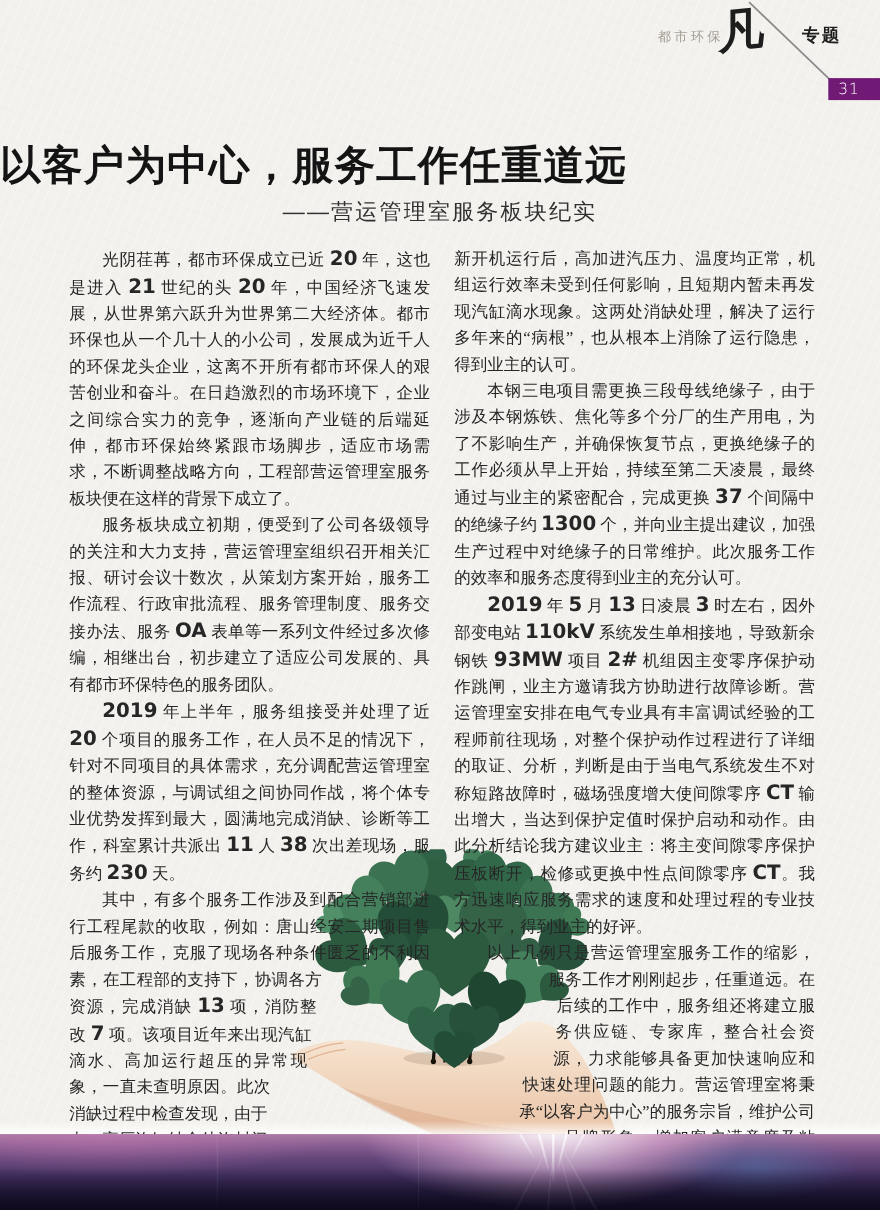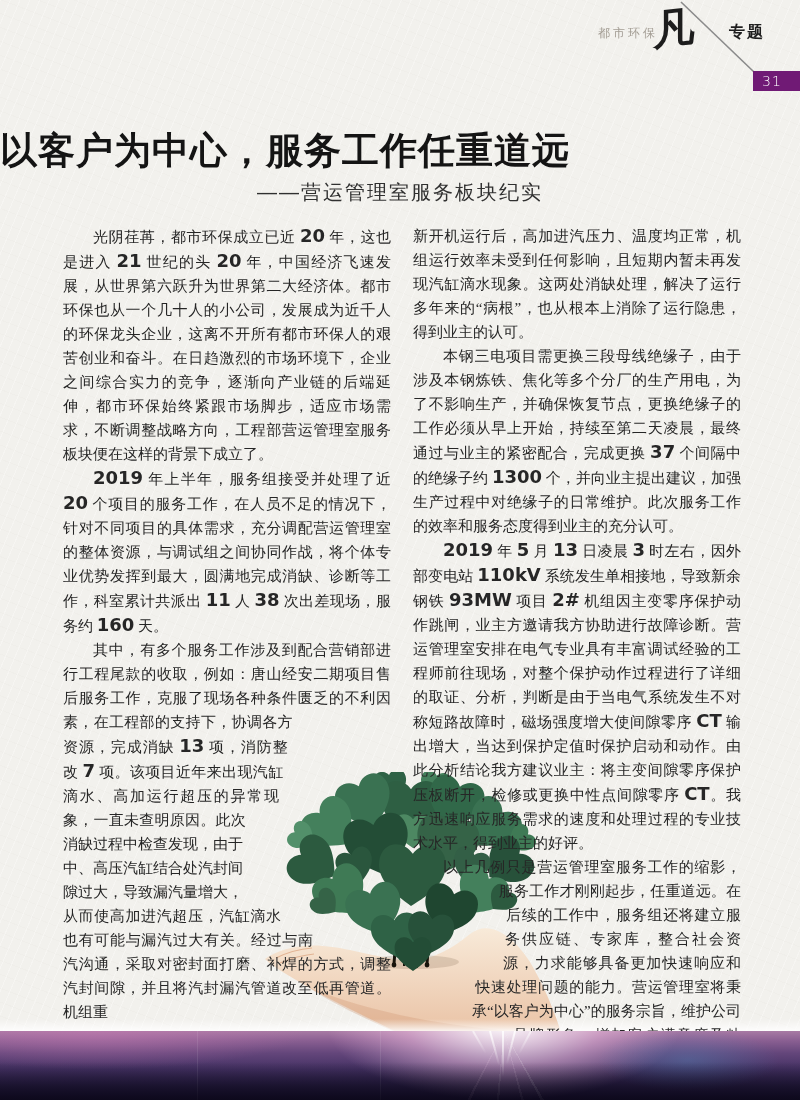--- a/index.html
+++ b/index.html
@@ -137,21 +137,22 @@
       <use href="#lf" transform="translate(128,140) rotate(-18) scale(1.2)" fill="#3a7252"></use>
       <use href="#lf" transform="translate(201,140) rotate(16) scale(1.15)" fill="#1f4630"></use>
       <use href="#lf" transform="translate(148,165) rotate(-6) scale(1.05)" fill="#2f6246"></use>
       <use href="#lf" transform="translate(182,163) rotate(8) scale(1.0)" fill="#27513a"></use>
       <use href="#lf" transform="translate(165,183) scale(0.8)" fill="#234d36"></use>
     </g>
   </svg>
 
   <div class="col col-left">
     <p class="indent cjk-mix">光阴荏苒，都市环保成立已近 <span class="num">20</span> 年，这也是进入 <span class="num">21</span> 世纪的头 <span class="num">20</span> 年，中国经济飞速发展，从世界第六跃升为世界第二大经济体。都市环保也从一个几十人的小公司，发展成为近千人的环保龙头企业，这离不开所有都市环保人的艰苦创业和奋斗。在日趋激烈的市场环境下，企业之间综合实力的竞争，逐渐向产业链的后端延伸，都市环保始终紧跟市场脚步，适应市场需求，不断调整战略方向，工程部营运管理室服务板块便在这样的背景下成立了。</p>
-    <p class="indent cjk-mix"><span class="num">2019</span> 年上半年，服务组接受并处理了近 <span class="num">20</span> 个项目的服务工作，在人员不足的情况下，针对不同项目的具体需求，充分调配营运管理室的整体资源，与调试组之间协同作战，将个体专业优势发挥到最大，圆满地完成消缺、诊断等工作，科室累计共派出 <span class="num">11</span> 人 <span class="num">38</span> 次出差现场，服务约 <span class="num">160</span> 天。</p>
+    <p class="indent cjk-mix">服务板块成立初期，便受到了公司各级领导的关注和大力支持，营运管理室组织召开相关汇报、研讨会议十数次，从策划方案开始，服务工作流程、行政审批流程、服务管理制度、服务交接办法、服务 <span class="num">OA</span> 表单等一系列文件经过多次修编，相继出台，初步建立了适应公司发展的、具有都市环保特色的服务团队。</p>
+    <p class="indent cjk-mix"><span class="num">2019</span> 年上半年，服务组接受并处理了近 <span class="num">20</span> 个项目的服务工作，在人员不足的情况下，针对不同项目的具体需求，充分调配营运管理室的整体资源，与调试组之间协同作战，将个体专业优势发挥到最大，圆满地完成消缺、诊断等工作，科室累计共派出 <span class="num">11</span> 人 <span class="num">38</span> 次出差现场，服务约 <span class="num">230</span> 天。</p>
     <div class="wrap-spacer-right"></div>
     <p class="indent cjk-mix">其中，有多个服务工作涉及到配合营销部进行工程尾款的收取，例如：唐山经安二期项目售后服务工作，克服了现场各种条件匮乏的不利因素，在工程部的支持下，协调各方资源，完成消缺 <span class="num">13</span> 项，消防整改 <span class="num">7</span> 项。该项目近年来出现汽缸滴水、高加运行超压的异常现象，一直未查明原因。此次消缺过程中检查发现，由于中、高压汽缸结合处汽封间隙过大，导致漏汽量增大，从而使高加进汽超压，汽缸滴水也有可能与漏汽过大有关。经过与南汽沟通，采取对密封面打磨、补焊的方式，调整汽封间隙，并且将汽封漏汽管道改至低再管道。机组重</p>
   </div>
 
   <div class="col col-right">
     <p class="cjk-mix">新开机运行后，高加进汽压力、温度均正常，机组运行效率未受到任何影响，且短期内暂未再发现汽缸滴水现象。这两处消缺处理，解决了运行多年来的“病根”，也从根本上消除了运行隐患，得到业主的认可。</p>
     <p class="indent cjk-mix">本钢三电项目需更换三段母线绝缘子，由于涉及本钢炼铁、焦化等多个分厂的生产用电，为了不影响生产，并确保恢复节点，更换绝缘子的工作必须从早上开始，持续至第二天凌晨，最终通过与业主的紧密配合，完成更换 <span class="num">37</span> 个间隔中的绝缘子约 <span class="num">1300</span> 个，并向业主提出建议，加强生产过程中对绝缘子的日常维护。此次服务工作的效率和服务态度得到业主的充分认可。</p>
     <p class="indent cjk-mix"><span class="num">2019</span> 年 <span class="num">5</span> 月 <span class="num">13</span> 日凌晨 <span class="num">3</span> 时左右，因外部变电站 <span class="num">110kV</span> 系统发生单相接地，导致新余钢铁 <span class="num">93MW</span> 项目 <span class="num">2#</span> 机组因主变零序保护动作跳闸，业主方邀请我方协助进行故障诊断。营运管理室安排在电气专业具有丰富调试经验的工程师前往现场，对整个保护动作过程进行了详细的取证、分析，判断是由于当电气系统发生不对称短路故障时，磁场强度增大使间隙零序 <span class="num">CT</span> 输出增大，当达到保护定值时保护启动和动作。由此分析结论我方建议业主：将主变间隙零序保护压板断开，检修或更换中性点间隙零序 <span class="num">CT</span>。我方迅速响应服务需求的速度和处理过程的专业技术水平，得到业主的好评。</p>
     <div class="wrap-spacer-left"></div>
     <p class="indent cjk-mix">以上几例只是营运管理室服务工作的缩影，服务工作才刚刚起步，任重道远。在后续的工作中，服务组还将建立服务供应链、专家库，整合社会资源，力求能够具备更加快速响应和快速处理问题的能力。营运管理室将秉承“以客户为中心”的服务宗旨，维护公司品牌形象，增加客户满意度及粘度，相信在公司各级领导的支持下，通过与营销部紧密配合，与工程部各科室通力合作，服务工作将稳步前行，必将为都市环保创造更大的价值。</p>

